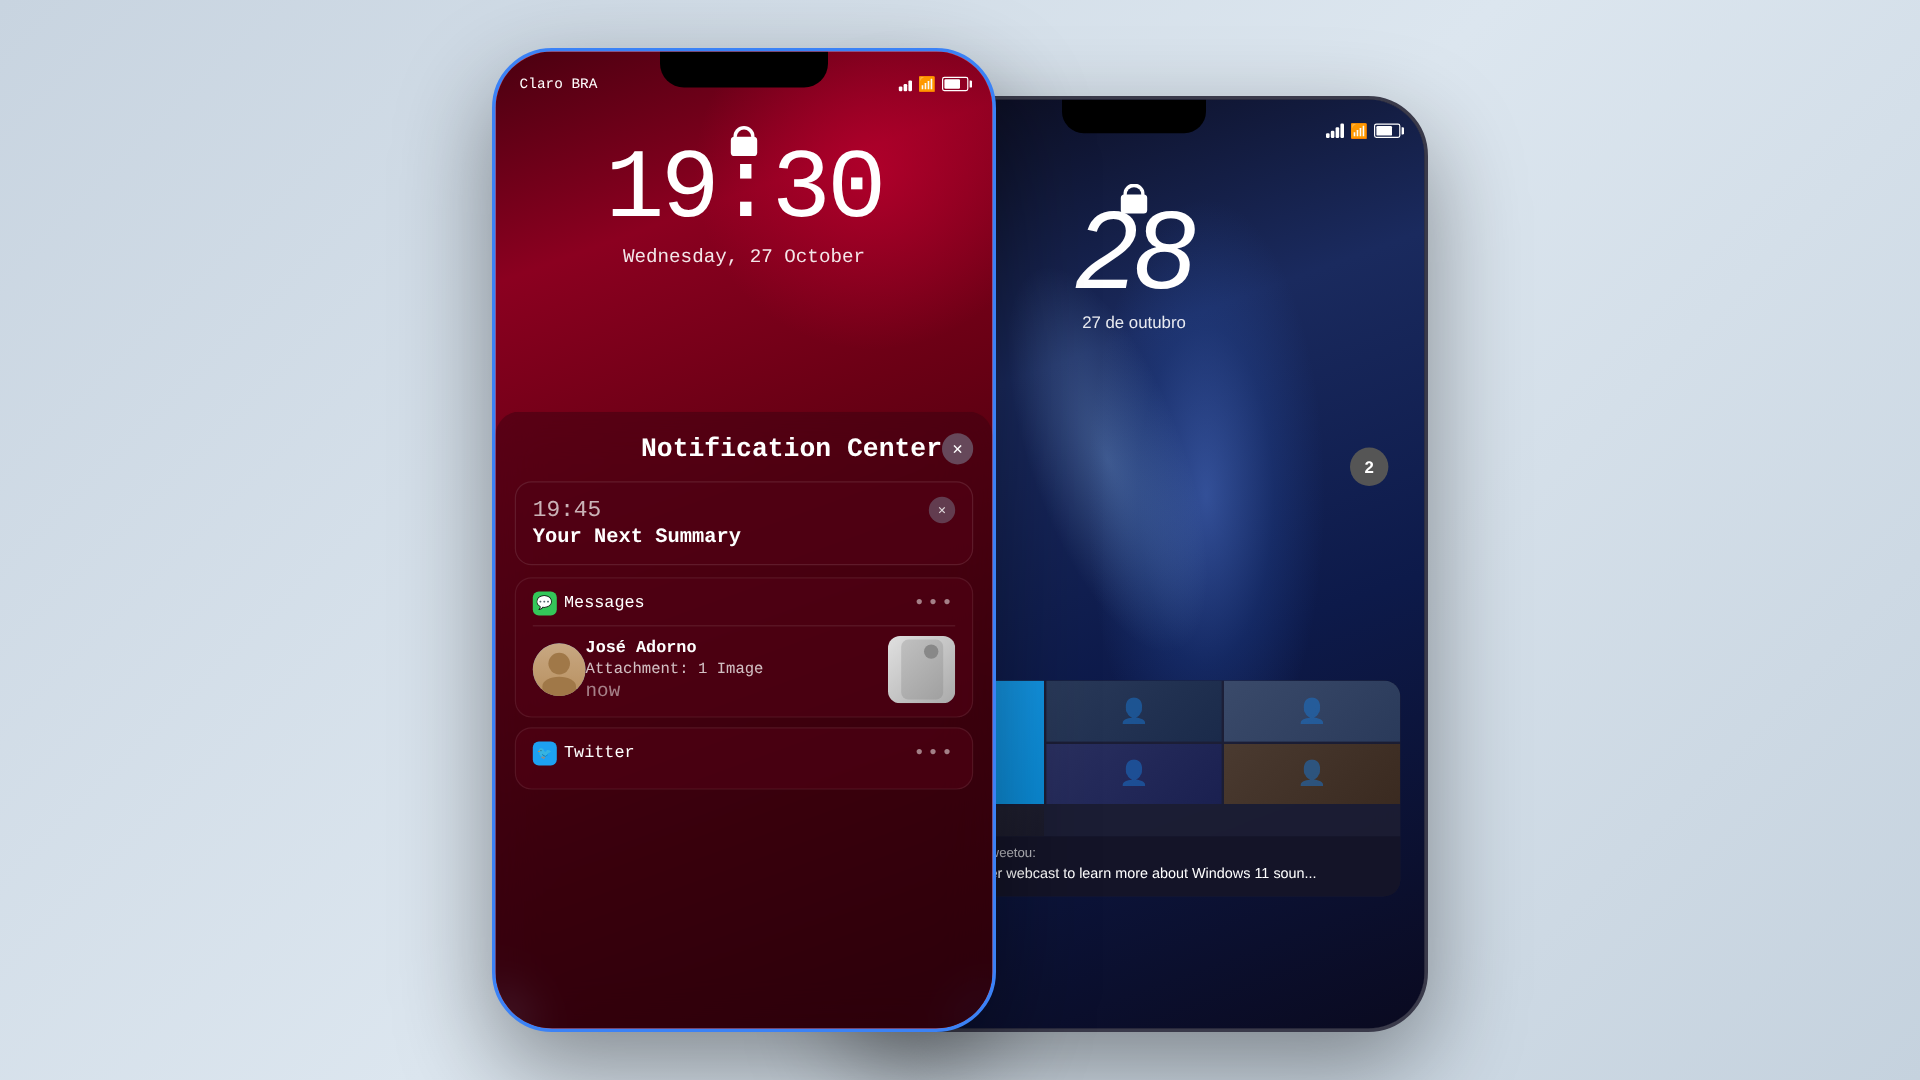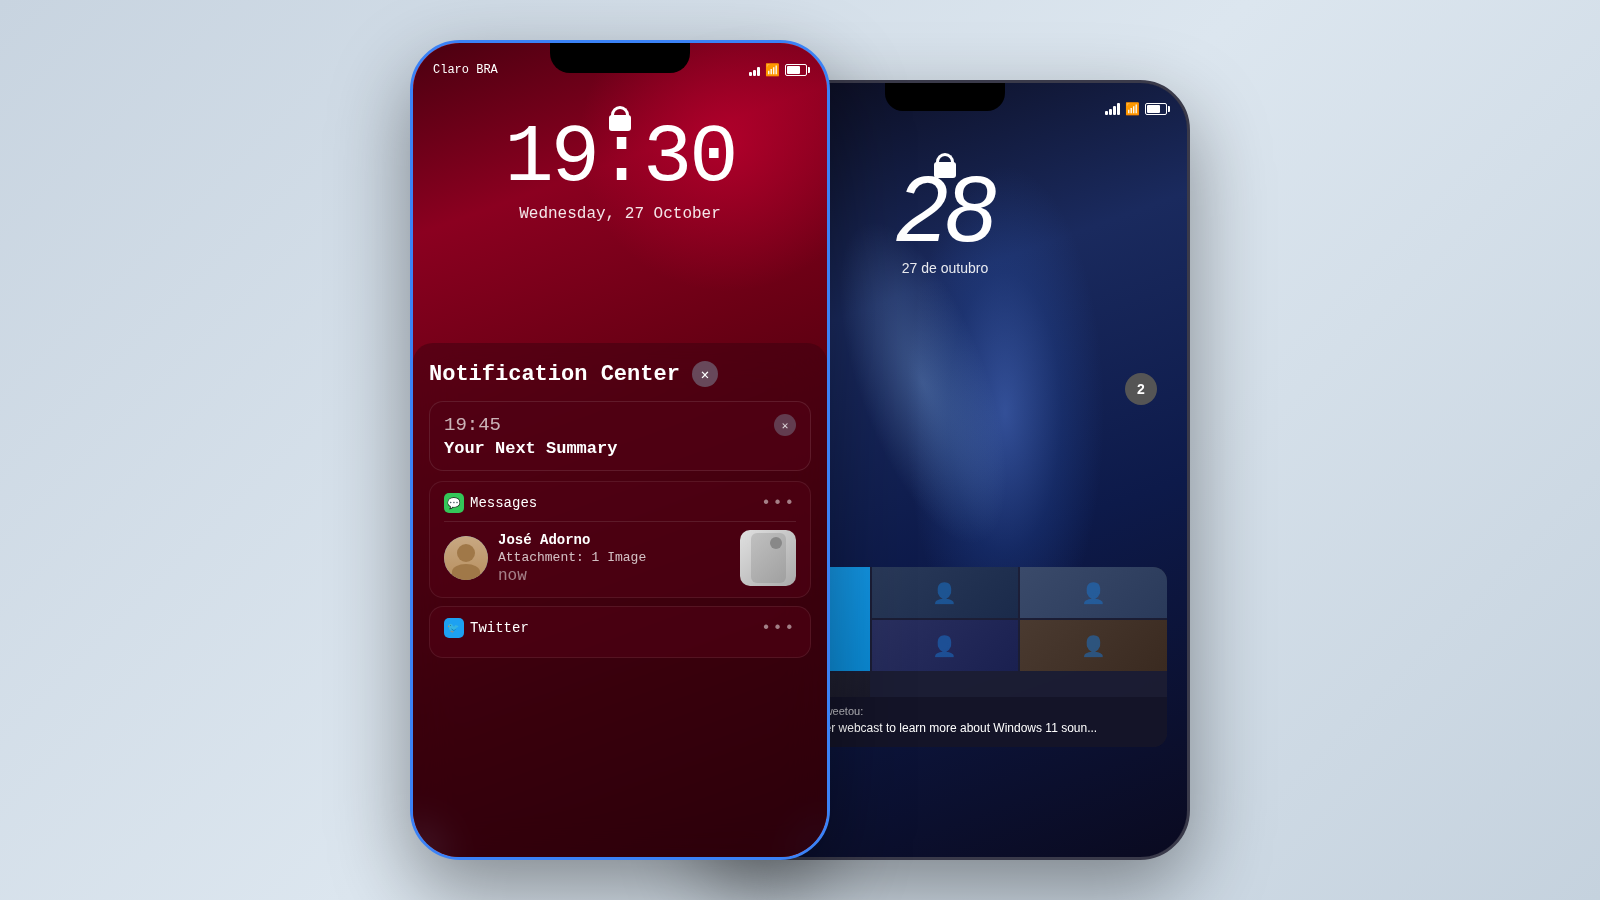--- a/index.html
+++ b/index.html
@@ -340,23 +340,22 @@
       backdrop-filter: blur(20px);
       border-radius: 20px 20px 0 0;
       padding: 18px 16px 20px;
       z-index: 6;
       top: 300px;
     }
 
     .nc-header {
       display: flex;
       align-items: center;
-      justify-content: flex-start;
+      justify-content: flex-end;
       margin-bottom: 14px;
-      gap: 12px;
     }
 
     .nc-title {
       font-size: 22px;
       font-weight: 600;
       color: white;
     }
 
     .close-btn {
       width: 26px;
@@ -461,21 +460,20 @@
       display: flex;
       gap: 3px;
       color: rgba(255,255,255,0.5);
       font-size: 16px;
       letter-spacing: 2px;
     }
 
     .message-notification {
       display: flex;
       align-items: center;
-      gap: 10px;
     }
 
     .avatar {
       width: 44px;
       height: 44px;
       border-radius: 50%;
       background: linear-gradient(135deg, #8a9ab0, #6a7a90);
       flex-shrink: 0;
       display: flex;
       align-items: center;

